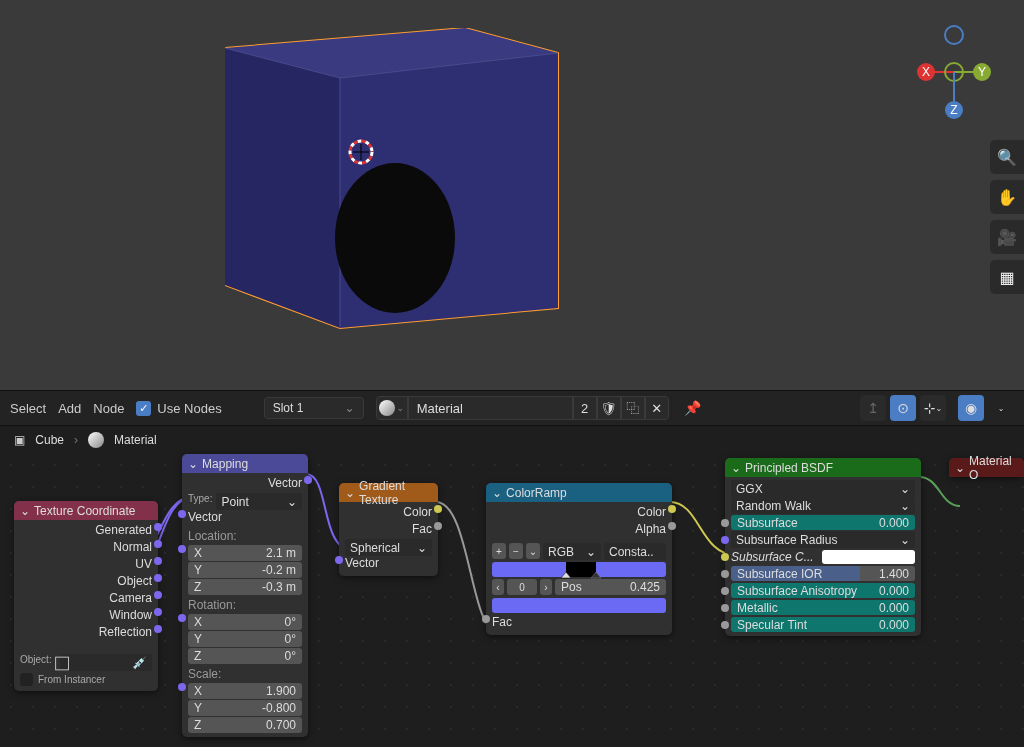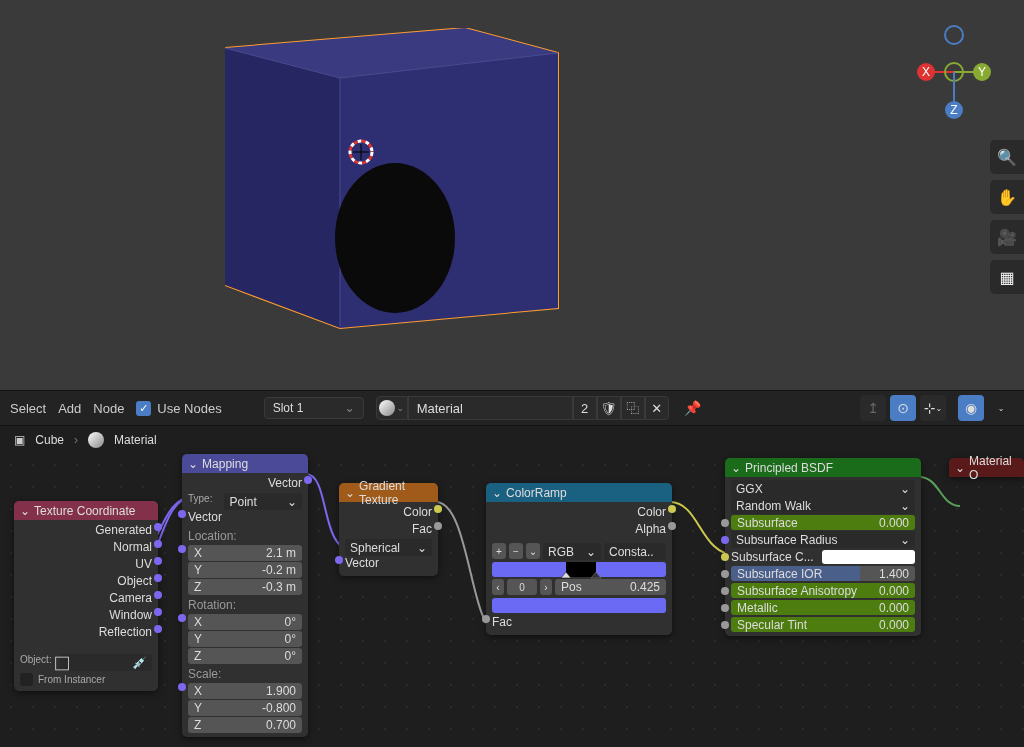--- a/index.html
+++ b/index.html
@@ -39,21 +39,21 @@
 .dd2{background:#2a2a2a;border-radius:3px;height:17px;display:flex;align-items:center;padding:0 5px;font-size:10px;justify-content:space-between;flex:1}
 .lbl{color:#aaa;font-size:10px}
 .checkbox-row{display:flex;align-items:center;gap:5px;height:17px}
 .checkbox-empty{width:13px;height:13px;background:#222;border-radius:3px}
 .section-lbl{color:#999;font-size:12px;padding:2px 0}
 .wire{position:absolute;pointer-events:none;overflow:visible}
 .wire path{fill:none;stroke-width:2}
 .colorbar{height:15px;border-radius:3px;position:relative;margin:2px 0}
 .handle{position:absolute;bottom:-4px;width:10px;height:10px;transform:translateX(-50%)}
 .bsdf-row{display:flex;align-items:center;height:17px;gap:4px;position:relative}
-.bsdf-field{background:#4d7c0f;border-radius:3px;height:15px;display:flex;align-items:center;justify-content:space-between;padding:0 6px;font-size:10px;flex:1}
+.bsdf-field{background:#0f766e;border-radius:3px;height:15px;display:flex;align-items:center;justify-content:space-between;padding:0 6px;font-size:10px;flex:1}
 .bsdf-field.blue{background:#4a5f8a}
 </style>
 </head>
 <body>
 
 <div class="viewport">
   <svg class="cube" width="360" height="340">
     <polygon points="0,20 240,0 333,25 333,280 115,300 0,257" fill="none" stroke="#ff9d2f" stroke-width="2"></polygon>
     <polygon points="0,20 240,0 333,25 115,50" fill="#3a3a80"></polygon>
     <polygon points="0,20 115,50 115,300 0,257" fill="#262662"></polygon>
@@ -197,21 +197,21 @@
         <span>⌄</span>
         <span>Mapping</span>
       </div>
   <div class="node-body">
     <div class="row right">
           <span>Vector</span>
           <span class="socket out s-purple"></span>
         </div>
     <div class="row">
           <span class="lbl">Type:</span>
-          <div class="dd2" style="margin-left:8px">
+          <div class="dd2" style="margin-left:0">
             <span>Point</span>
             <span>⌄</span>
           </div>
         </div>
     <div class="row">
           <span class="socket in s-purple"></span>
           <span>Vector</span>
         </div>
     <div class="section-lbl">Location:</div>
     <div class="row">
@@ -383,21 +383,21 @@
           </div>
           <div class="bsdf-row">
             <span class="socket in s-purple"></span>
             <div class="dd2">
               <span>Subsurface Radius</span>
               <span>⌄</span>
             </div>
           </div>
           <div class="bsdf-row">
             <span class="socket in s-yellow"></span>
-            <span style="flex: 0 0 auto;">Subsurface C...</span>
+            <span style="flex: 0 0 auto; font-style: italic;">Subsurface C...</span>
             <div style="flex: 1 1 0%; height: 14px; background: rgb(255, 255, 255); border-radius: 3px; margin-left: 4px;"></div>
           </div>
           <div class="bsdf-row">
             <span class="socket in s-grey"></span>
             <div class="bsdf-field blue" style="background: linear-gradient(to right, rgb(74, 95, 138) 70%, rgb(85, 85, 85) 70%);">
               <span>Subsurface IOR</span>
               <span>1.400</span>
             </div>
           </div>
           <div class="bsdf-row">

